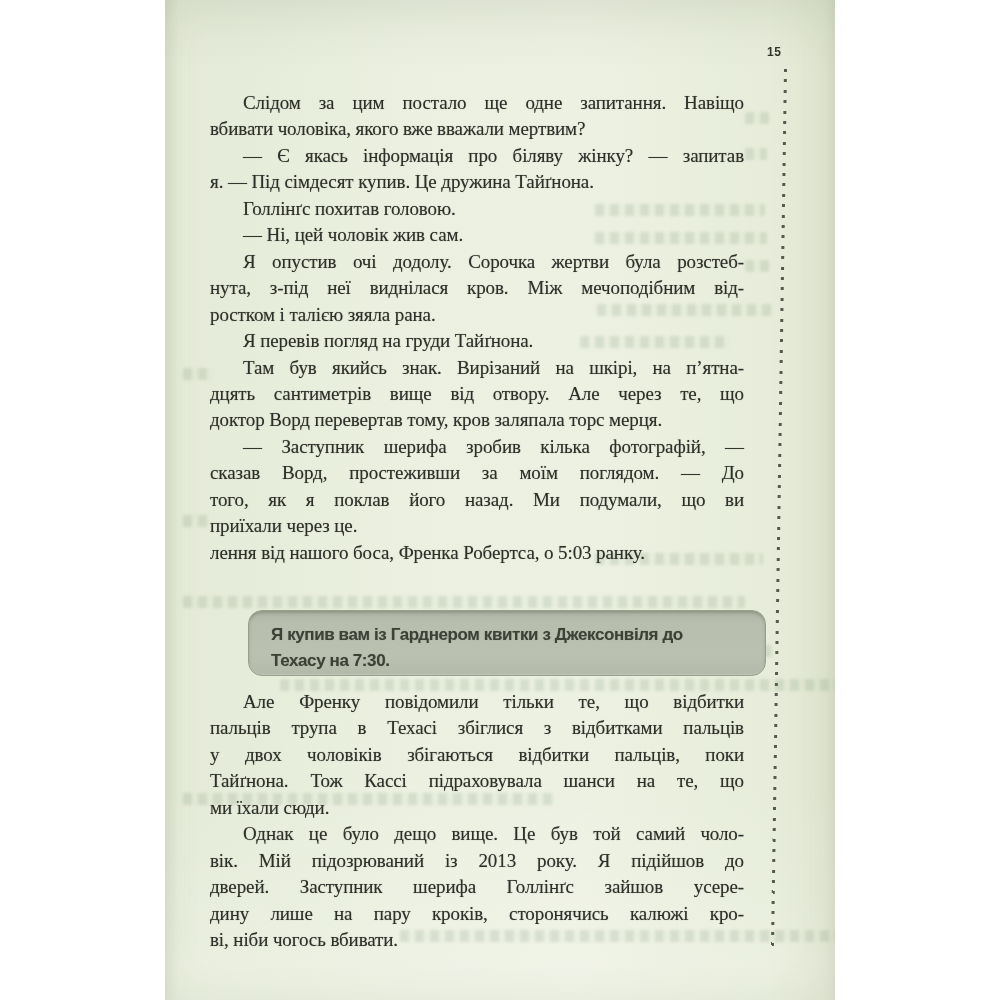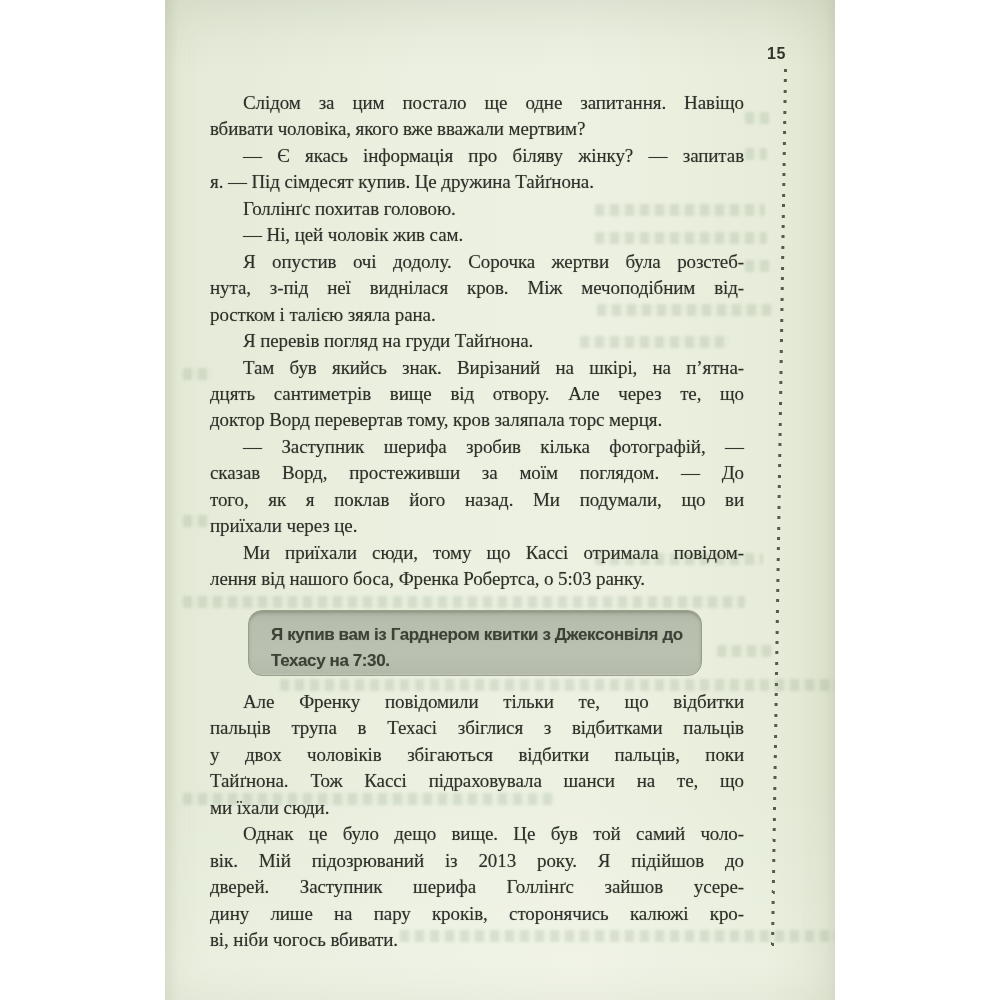--- a/index.html
+++ b/index.html
@@ -10,42 +10,42 @@
     position:absolute;left:165px;top:0;width:670px;height:1000px;overflow:hidden;
     background:
       linear-gradient(to bottom, rgba(60,70,45,0.05) 0%, rgba(60,70,45,0.0) 7%, rgba(60,70,45,0.0) 78%, rgba(255,255,255,0.16) 97%),
       linear-gradient(to right, #d8dec8 0%, #e5ebd8 2%, #ebf0e0 38%, #edf1e2 62%, #e7edda 90%, #dfe5d0 98.5%, #d6dcc6 100%);
     box-shadow:inset 0 0 40px rgba(90,100,70,0.08);
   }
 
   
   .pagenum{
     position:absolute;left:602px;top:45px;width:28px;
-    font-family:"Liberation Sans",sans-serif;font-weight:700;font-size:16px;color:#32352c;
+    font-family:"Liberation Sans",sans-serif;font-weight:700;font-size:12px;color:#32352c;
     letter-spacing:0.5px;
   }
 
   
   .dotted-rule{
     position:absolute;left:619px;top:69px;width:3px;height:881px;
     background:repeating-linear-gradient(to bottom,#3d4036 0 3px,rgba(0,0,0,0) 3px 10.4px);
     transform:rotate(0.85deg);transform-origin:top center;opacity:0.85;
   }
 
   
   .block{position:absolute;left:45px;width:534px;font-size:19px;line-height:26.45px;color:#2e312a;letter-spacing:-0.1px;}
   .block1{top:90px;}
   .block2{top:689px;}
   .bline{text-align:justify;text-align-last:justify;text-shadow:0 0 1px rgba(46,49,41,0.45);}
   .bline.ind{padding-left:33px;}
   .bline.pend{text-align-last:left;}
 
   
   .msgbox{
-    position:absolute;left:83px;top:610px;width:454px;height:66px;box-sizing:border-box;
+    position:absolute;left:83px;top:610px;width:518px;height:66px;box-sizing:border-box;
     background:linear-gradient(to bottom,#aeb5a5 0%,#b7beae 18%,#bac1b1 70%,#b3baaa 100%);
     border:1px solid #99a089;border-radius:14px;
     box-shadow:inset 0 2px 3px rgba(70,80,55,0.30), inset 0 -1px 1px rgba(255,255,255,0.20);
     padding:11px 20px 0 22px;overflow:hidden;
   }
   .msgline{
     font-family:"Liberation Sans",sans-serif;font-weight:700;font-size:17px;line-height:26px;
     color:#3d4237;letter-spacing:-0.4px;white-space:nowrap;
     text-shadow:0 0 1px rgba(61,66,55,0.35);
   }
@@ -94,21 +94,20 @@
         <div class="bline">нута, з-під неї виднілася кров. Між мечоподібним від-</div>
         <div class="bline pend">ростком і талією зяяла рана.</div>
         <div class="bline ind pend">Я перевів погляд на груди Тайґнона.</div>
         <div class="bline ind">Там був якийсь знак. Вирізаний на шкірі, на п’ятна-</div>
         <div class="bline">дцять сантиметрів вище від отвору. Але через те, що</div>
         <div class="bline pend">доктор Ворд перевертав тому, кров заляпала торс мерця.</div>
         <div class="bline ind">— Заступник шерифа зробив кілька фотографій, —</div>
         <div class="bline">сказав Ворд, простеживши за моїм поглядом. — До</div>
         <div class="bline">того, як я поклав його назад. Ми подумали, що ви</div>
         <div class="bline pend">приїхали через це.</div>
-        <div class="bline ind">Ми приїхали сюди, тому що Кассі отримала повідом-</div>
         <div class="bline pend">лення від нашого боса, Френка Робертса, о 5:03 ранку.</div>
       </div>
 
     <div class="msgbox">
       <div class="msgline">Я купив вам із Гарднером квитки з Джексонвіля до</div>
       <div class="msgline">Техасу на 7:30.</div>
     </div>
 
     <div class="block block2" id="block2">
         <div class="bline ind">Але Френку повідомили тільки те, що відбитки</div>

